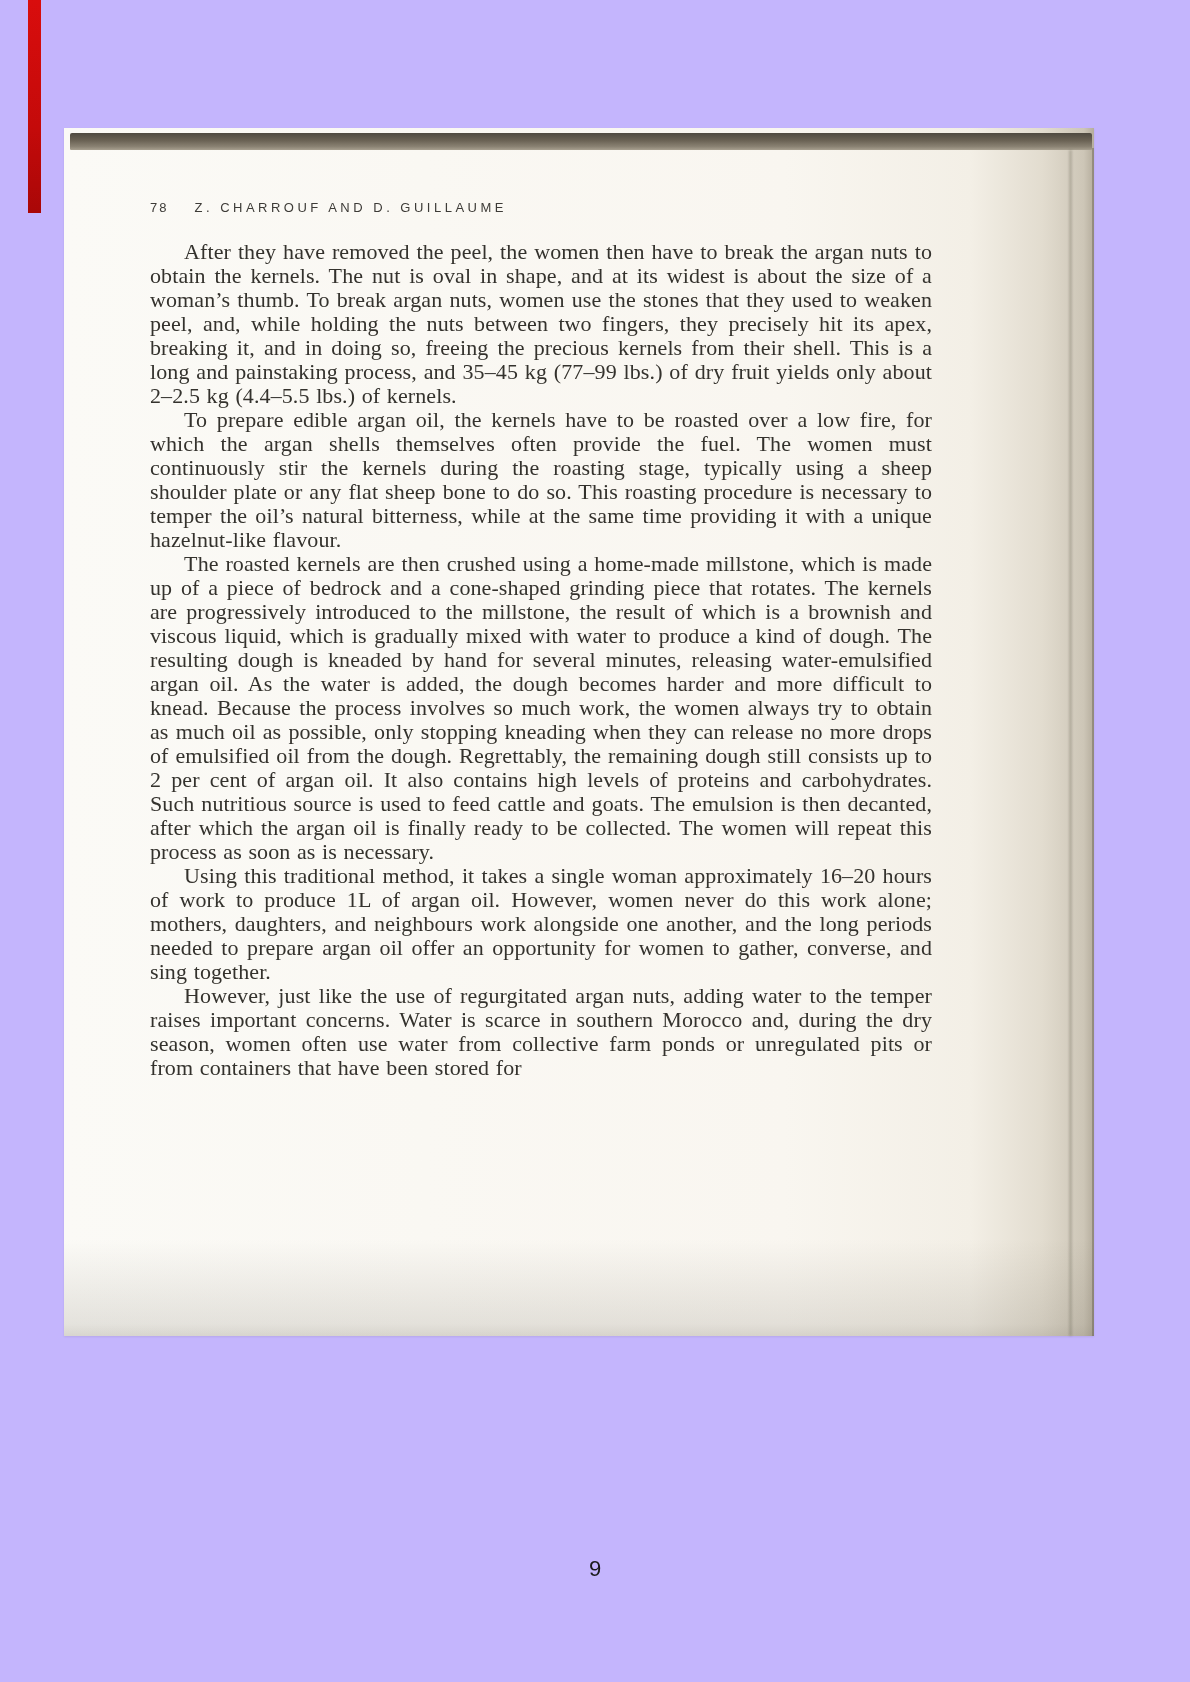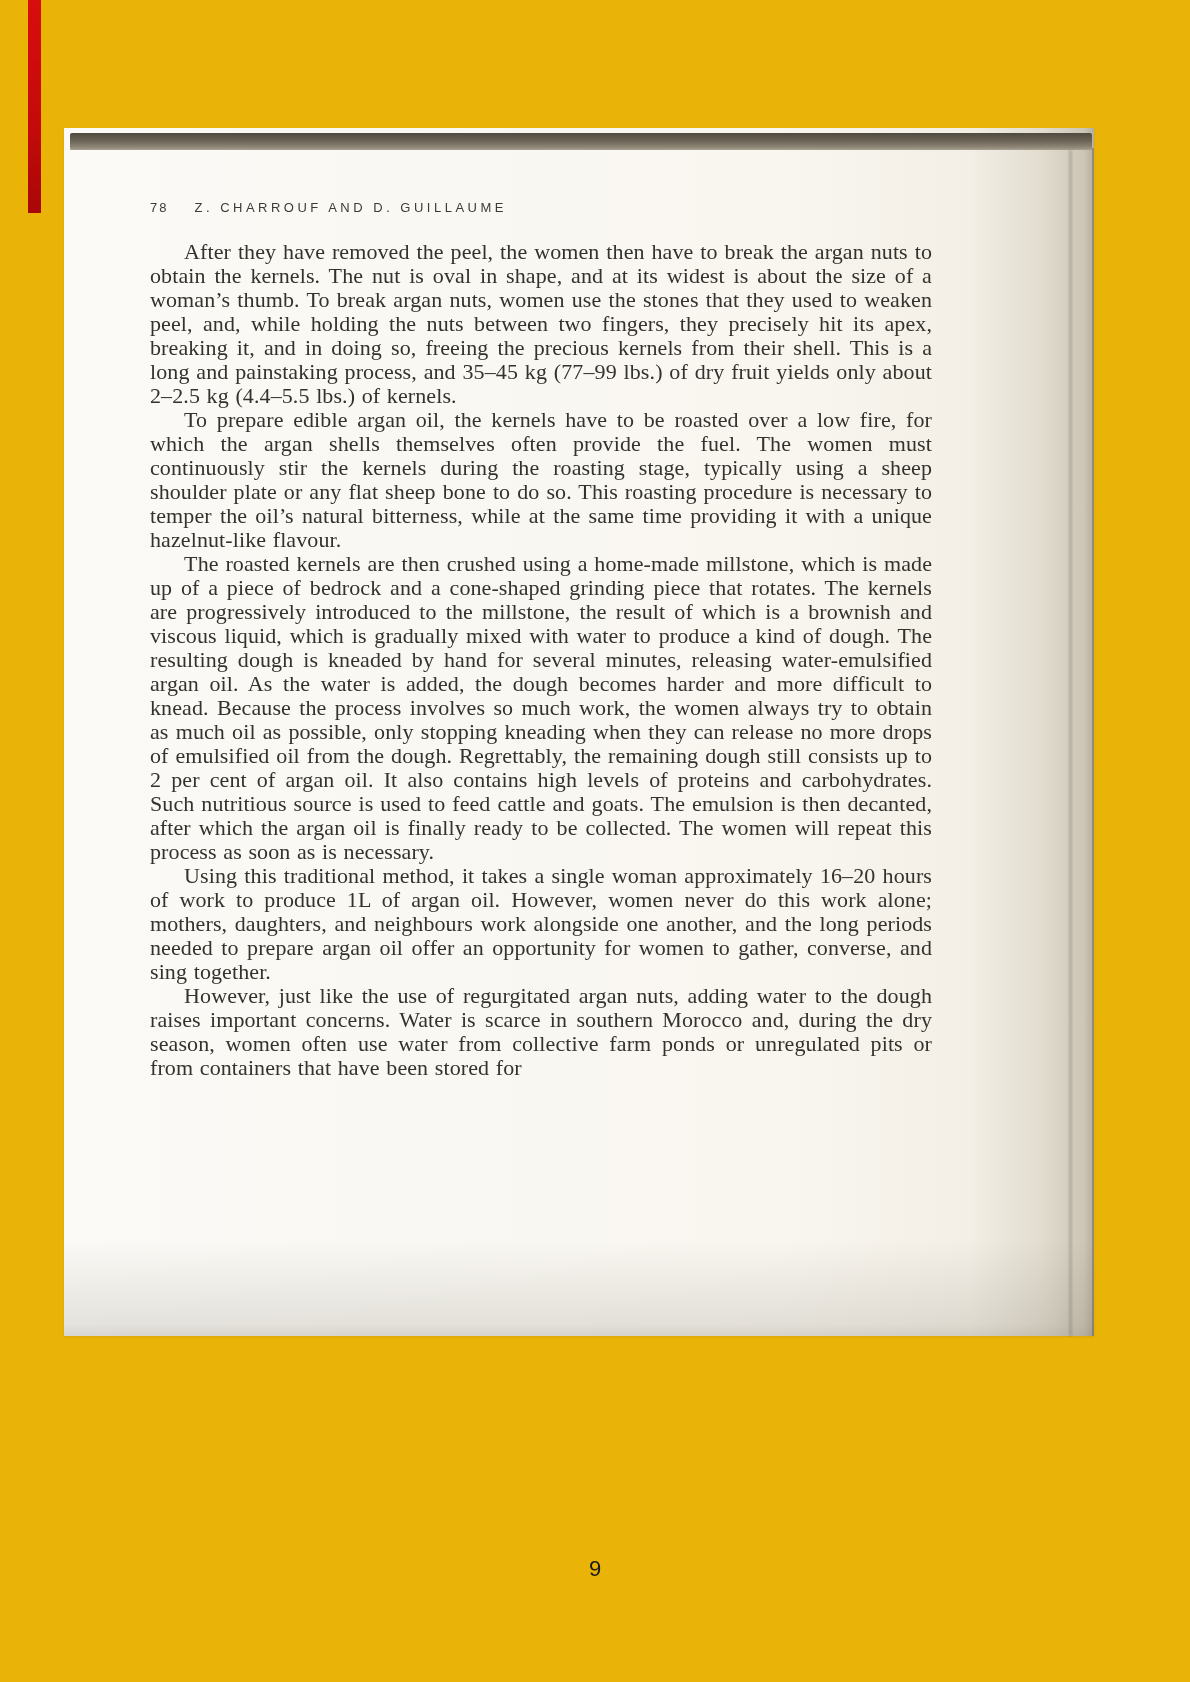--- a/index.html
+++ b/index.html
@@ -1,20 +1,20 @@
 <!DOCTYPE html>
 <html><head>
 <meta charset="utf-8">
 <style>
   html, body { margin: 0; padding: 0; background: #ffffff; }
   .canvas {
     position: relative;
     width: 1190px;
     height: 1682px;
-    background: #eab308;
+    background: #c4b5fd;
     overflow: hidden;
     font-family: "Liberation Serif", serif;
   }
   .red-strip {
     position: absolute;
     left: 28px; top: 0; width: 13px; height: 213px;
     background: linear-gradient(to bottom, #d90d0d 0%, #c40a0a 60%, #a90707 100%);
   }
   .scan {
     position: absolute;
@@ -95,21 +95,21 @@
 
       <div class="running-header">
         <span class="folio">78</span><span>Z. CHARROUF AND D. GUILLAUME</span>
       </div>
 
       <div class="bodytext">
         <p>After they have removed the peel, the women then have to break the argan nuts to obtain the kernels. The nut is oval in shape, and at its widest is about the size of a woman’s thumb. To break argan nuts, women use the stones that they used to weaken peel, and, while holding the nuts between two fingers, they precisely hit its apex, breaking it, and in doing so, freeing the precious kernels from their shell. This is a long and painstaking process, and 35–45 kg (77–99 lbs.) of dry fruit yields only about 2–2.5 kg (4.4–5.5 lbs.) of kernels.</p>
         <p>To prepare edible argan oil, the kernels have to be roasted over a low fire, for which the argan shells themselves often provide the fuel. The women must continuously stir the kernels during the roasting stage, typically using a sheep shoulder plate or any flat sheep bone to do so. This roasting procedure is necessary to temper the oil’s natural bitterness, while at the same time providing it with a unique hazelnut-like flavour.</p>
         <p>The roasted kernels are then crushed using a home-made millstone, which is made up of a piece of bedrock and a cone-shaped grinding piece that rotates. The kernels are progressively introduced to the millstone, the result of which is a brownish and viscous liquid, which is gradually mixed with water to produce a kind of dough. The resulting dough is kneaded by hand for several minutes, releasing water-emulsified argan oil. As the water is added, the dough becomes harder and more difficult to knead. Because the process involves so much work, the women always try to obtain as much oil as possible, only stopping kneading when they can release no more drops of emulsified oil from the dough. Regrettably, the remaining dough still consists up to 2 per cent of argan oil. It also contains high levels of proteins and carbohydrates. Such nutritious source is used to feed cattle and goats. The emulsion is then decanted, after which the argan oil is finally ready to be collected. The women will repeat this process as soon as is necessary.</p>
         <p>Using this traditional method, it takes a single woman approximately 16–20 hours of work to produce 1L of argan oil. However, women never do this work alone; mothers, daughters, and neighbours work alongside one another, and the long periods needed to prepare argan oil offer an opportunity for women to gather, converse, and sing together.</p>
-        <p>However, just like the use of regurgitated argan nuts, adding water to the dough raises important concerns. Water is scarce in southern Morocco and, during the dry season, women often use water from collective farm ponds or unregulated pits or from containers that have been stored for</p>
+        <p>However, just like the use of regurgitated argan nuts, adding water to the temper raises important concerns. Water is scarce in southern Morocco and, during the dry season, women often use water from collective farm ponds or unregulated pits or from containers that have been stored for</p>
       </div>
 
     </div>
   </div>
 
   <div class="pdf-page-number">9</div>
 
 </div>
 
 </body></html>

